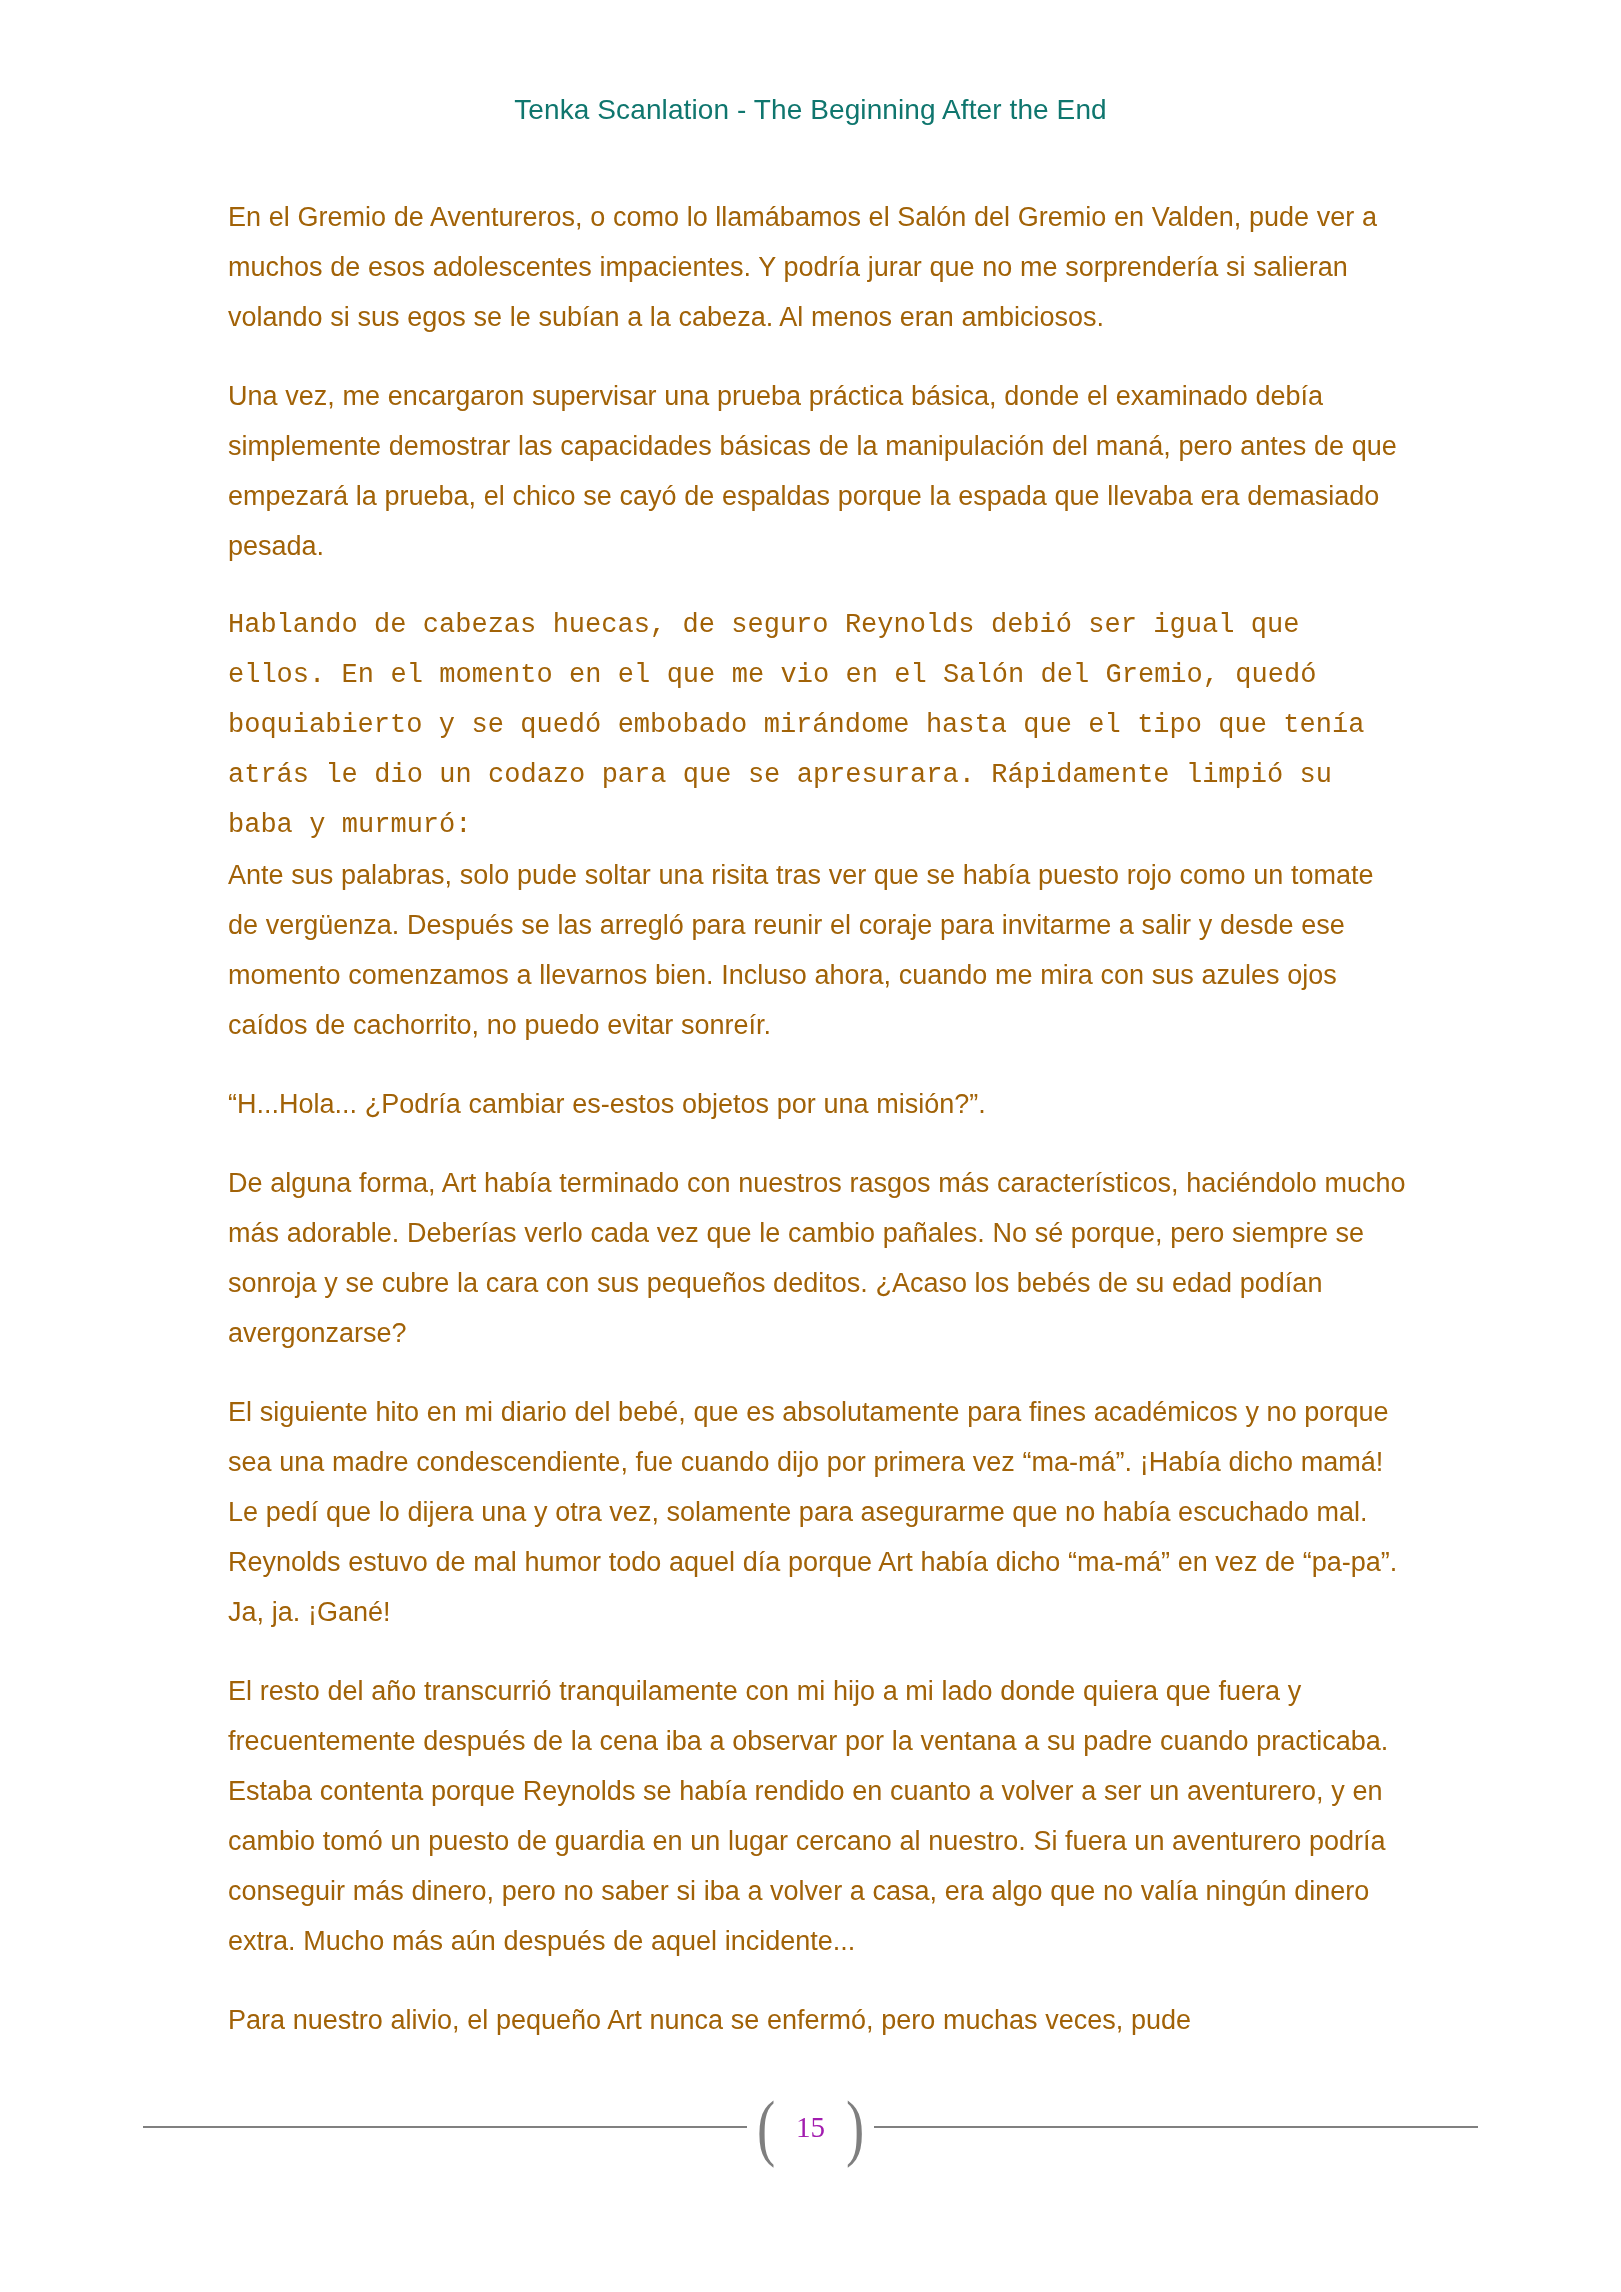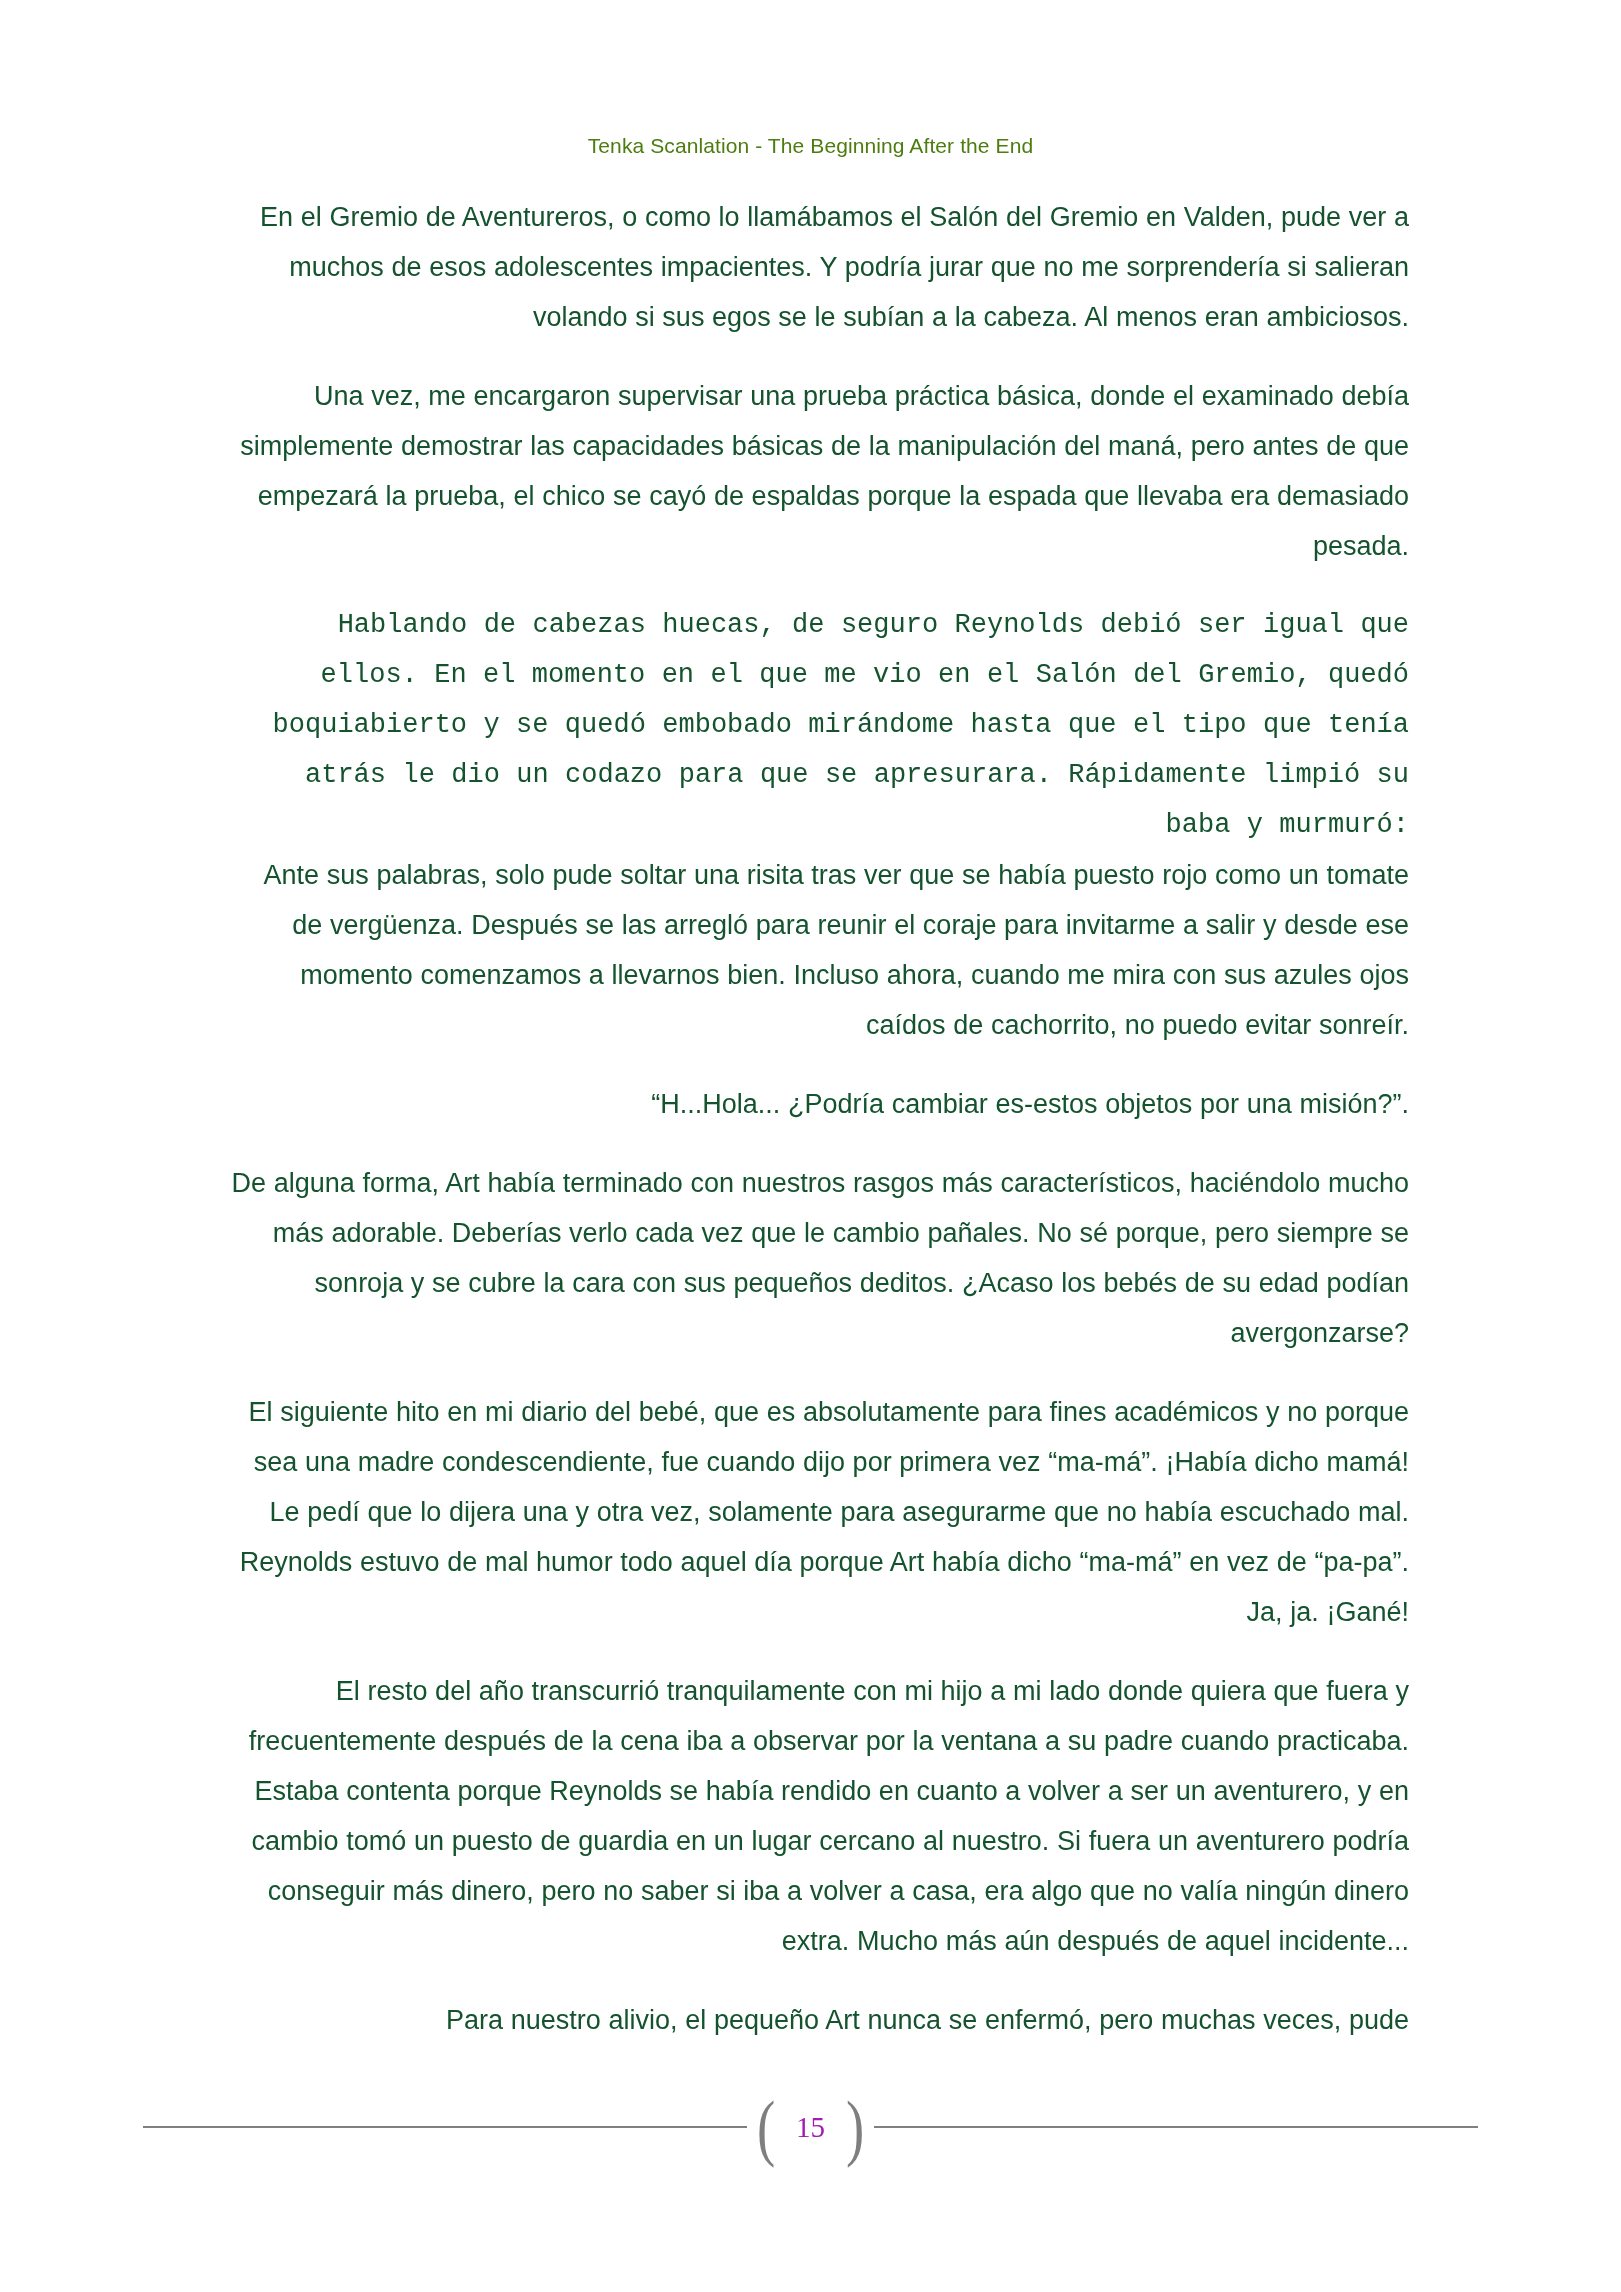--- a/index.html
+++ b/index.html
@@ -22,41 +22,40 @@
     background: #ffffff;
   }
 
   
   .doc-header {
     position: absolute;
     top: 94px;
     left: 0;
     width: 100%;
     text-align: center;
-    font-size: 21px;
+    font-size: 28px;
     letter-spacing: 0.1px;
-    color: #4d7c0f;
+    color: #0f766e;
     font-family: "Liberation Sans", sans-serif;
-    margin-top: 40px;
   }
 
   
   .body-column {
     position: absolute;
     top: 192px;
     left: 228px;
     width: 1181px;
   }
 
   .para {
     font-size: 27px;
     line-height: 50px;
-    color: #14532d;
+    color: #a16207;
     margin: 0 0 29px 0;
-    text-align: right;
+    text-align: left;
     word-spacing: 0.2px;
   }
 
   .para.tight {
     margin-bottom: 0;
     font-family: Liberation Mono, monospace;
   }
 
   
   .footer {

